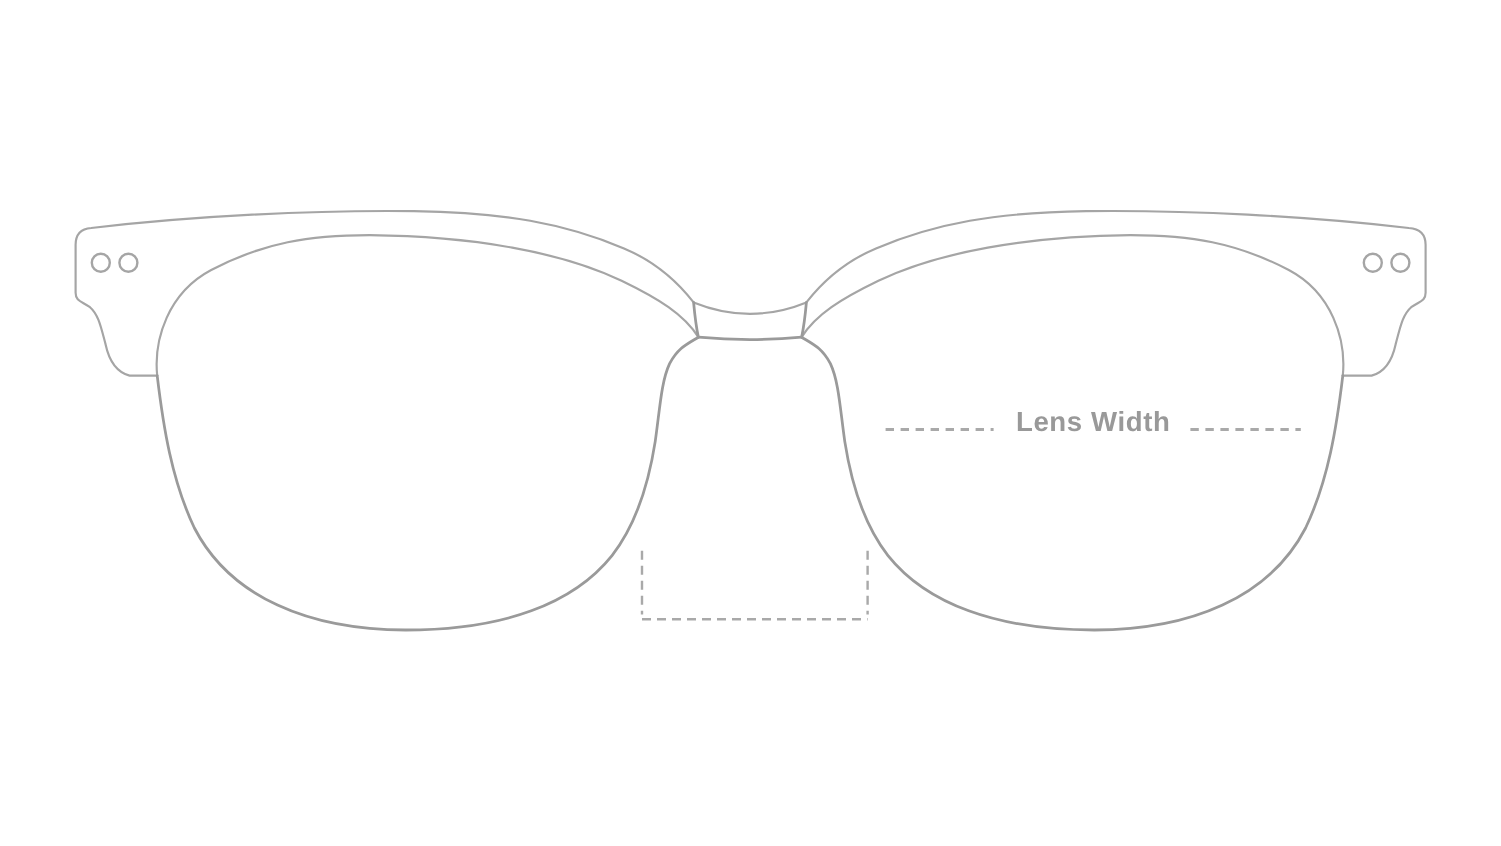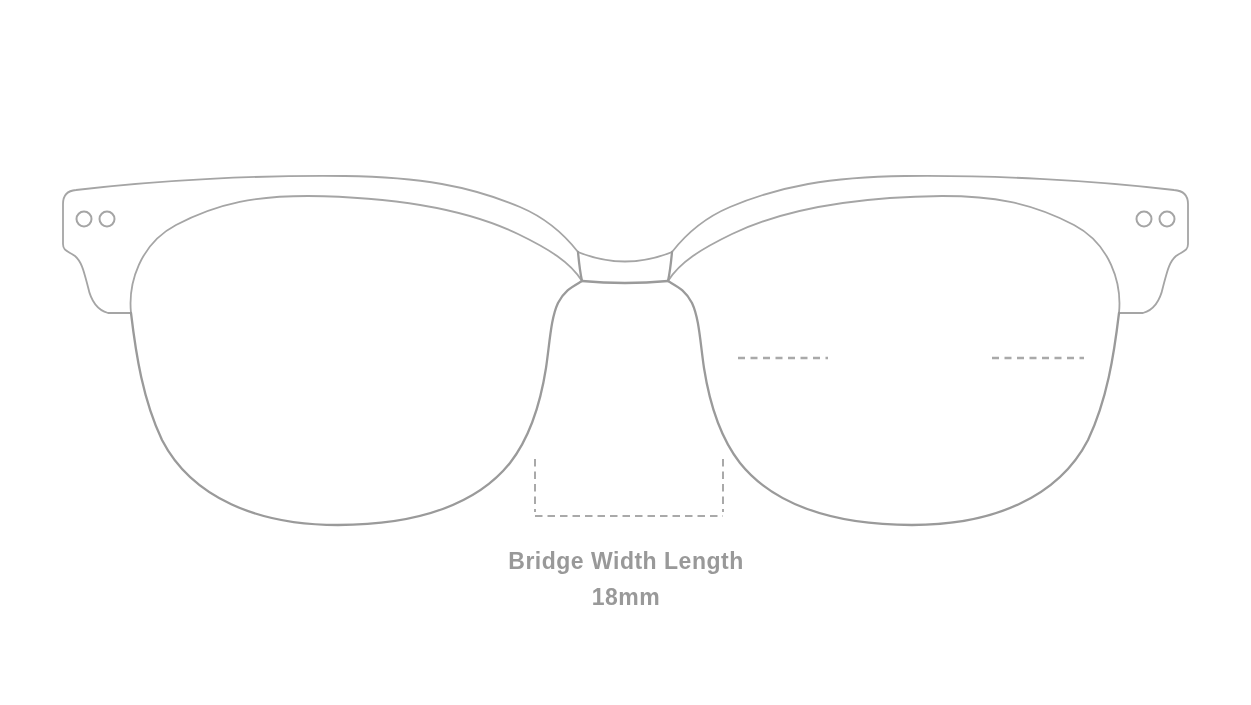--- a/index.html
+++ b/index.html
@@ -108,20 +108,17 @@
     </g>
 
     <g stroke-width="2" stroke-dasharray="7.5 5" stroke-linecap="butt" stroke="#a9a9a9">
       <path d="M 535,459 V 512"></path>
       <path d="M 723,459 V 512"></path>
       <path d="M 535,516 H 723"></path>
     </g>
   </svg>
 
   <div class="measure-label lens-label" style="color: rgb(153, 153, 153);">
+    <div>Lens Width</div>
   </div>
 
-  <div class="measure-label bridge-label" style="color: rgb(153, 153, 153);">
-    <div>Bridge Width Length</div>
-    <div>18mm</div>
-  </div>
 
 </div>
 
 </body></html>

